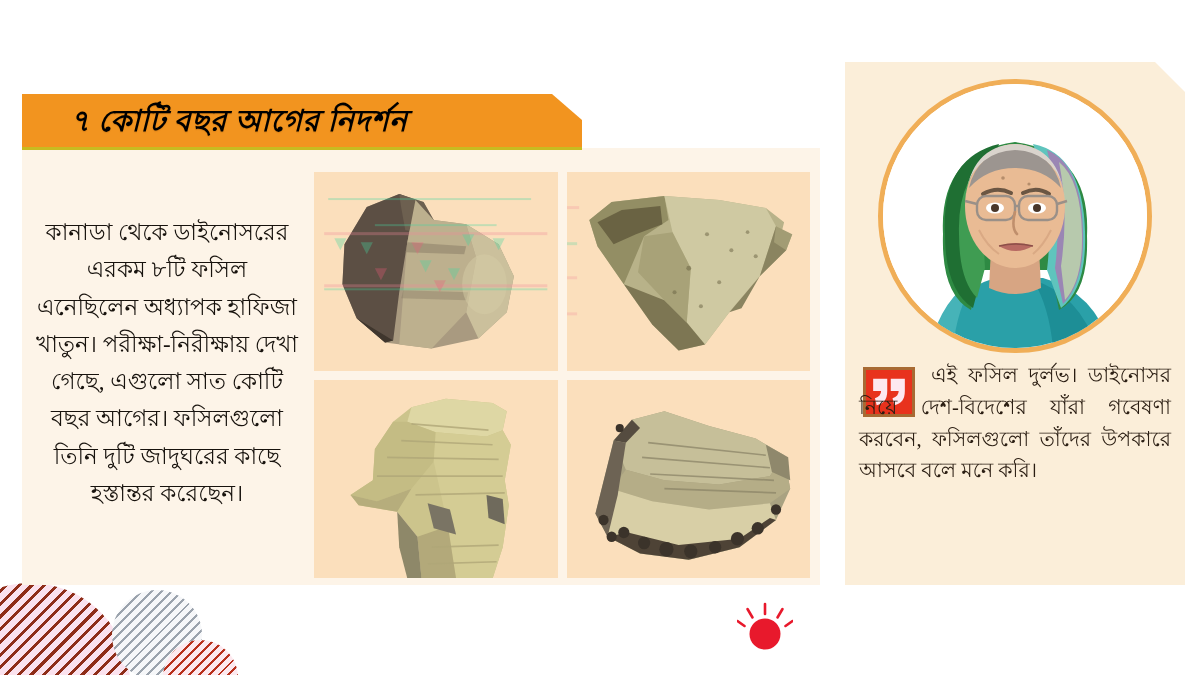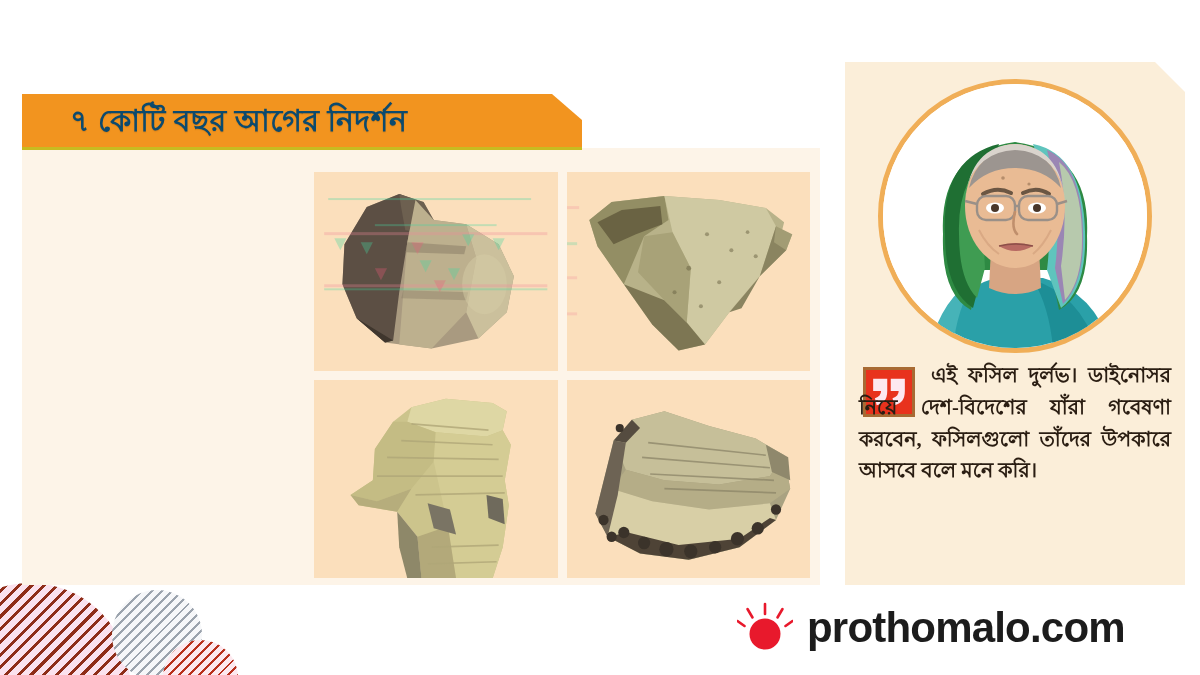--- a/index.html
+++ b/index.html
@@ -80,28 +80,29 @@
     position: absolute;
     left: 22px; top: 94px;
     width: 560px; height: 56px;
     background: #f2941f;
     border-bottom: 3px solid #c8bb20;
     clip-path: polygon(0 0, 530px 0, 560px 26px, 560px 100%, 0 100%);
     display: flex;
     align-items: center;
   }
   #headline-text {
-    color: #0c4a6e;
+    color: #000000;
     font-size: 30px;
     font-weight: bold;
     letter-spacing: 0.5px;
     padding-left: 48px;
     line-height: 1;
     white-space: nowrap;
     text-shadow: 0 1px 1px rgba(150,80,0,0.25);
+    font-style: italic;
   }
 
   
   #body-copy {
     position: absolute;
     left: 36px; top: 214px;
     width: 262px;
     color: #17120d;
     font-size: 23px;
     line-height: 1.62;
@@ -157,21 +158,21 @@
   }
   #quote-icon svg { display: block; width: 100%; height: 100%; }
 
   #quote-text {
     position: absolute;
     left: 14px; top: 298px;
     width: 312px;
     color: #2a1d12;
     font-size: 20.5px;
     line-height: 1.55;
-    font-weight: 700;
+    font-weight: 400;
     text-align: justify;
     text-indent: 72px;
   }
 
   #attribution {
     position: absolute;
     left: 16px; top: 462px;
     width: 312px;
     color: #2a1d12;
     font-size: 15.5px;
@@ -209,20 +210,21 @@
     <div class="deco-circle" id="deco-red"></div>
   </div>
 
   <div id="main-panel-top-white"></div>
   <div id="main-panel"></div>
 
   <div id="headline-banner">
     <span id="headline-text">৭ কোটি বছর আগের নিদর্শন</span>
   </div>
 
+  <div id="body-copy">কানাডা থেকে ডাইনোসরের এরকম ৮টি ফসিল এনেছিলেন অধ্যাপক হাফিজা খাতুন। পরীক্ষা-নিরীক্ষায় দেখা গেছে, এগুলো সাত কোটি বছর আগের। ফসিলগুলো তিনি দুটি জাদুঘরের কাছে হস্তান্তর করেছেন।</div>
 
   <div id="fossil-grid">
 
     <div class="fossil-cell">
       <svg class="fossil-svg" viewBox="0 0 240 198" preserveAspectRatio="none">
         <rect width="240" height="198" fill="#fbdfbc"></rect>
         <g>
           <path d="M30 72 L52 35 L84 22 L108 30 L118 48 L150 52 L182 72 L197 104 L190 140 L162 166 L116 176 L70 170 L42 146 L28 112 Z" fill="#a99a80"></path>
           <path d="M30 72 L52 35 L84 22 L100 28 L92 70 L84 120 L78 168 L70 170 L42 146 L28 112 Z" fill="#5c4f44"></path>
           <path d="M84 22 L108 30 L118 48 L112 60 L90 58 L86 36 Z" fill="#6d6050"></path>
@@ -422,16 +424,15 @@
     <svg id="brand-sun" viewBox="0 0 56 56">
       <circle cx="28" cy="34" r="15.5" fill="#e8192c"></circle>
       <g stroke="#e8192c" stroke-width="2.6" stroke-linecap="round">
         <path d="M28 14 L28 4"></path>
         <path d="M15.5 17.5 L10.5 9"></path>
         <path d="M40.5 17.5 L45.5 9"></path>
         <path d="M7.5 26 L0.5 21"></path>
         <path d="M48.5 26 L55.5 21"></path>
       </g>
     </svg>
-    <span id="brand-name">prothomalo.com</span>
   </div>
 
 </div>
 
 </body></html>

